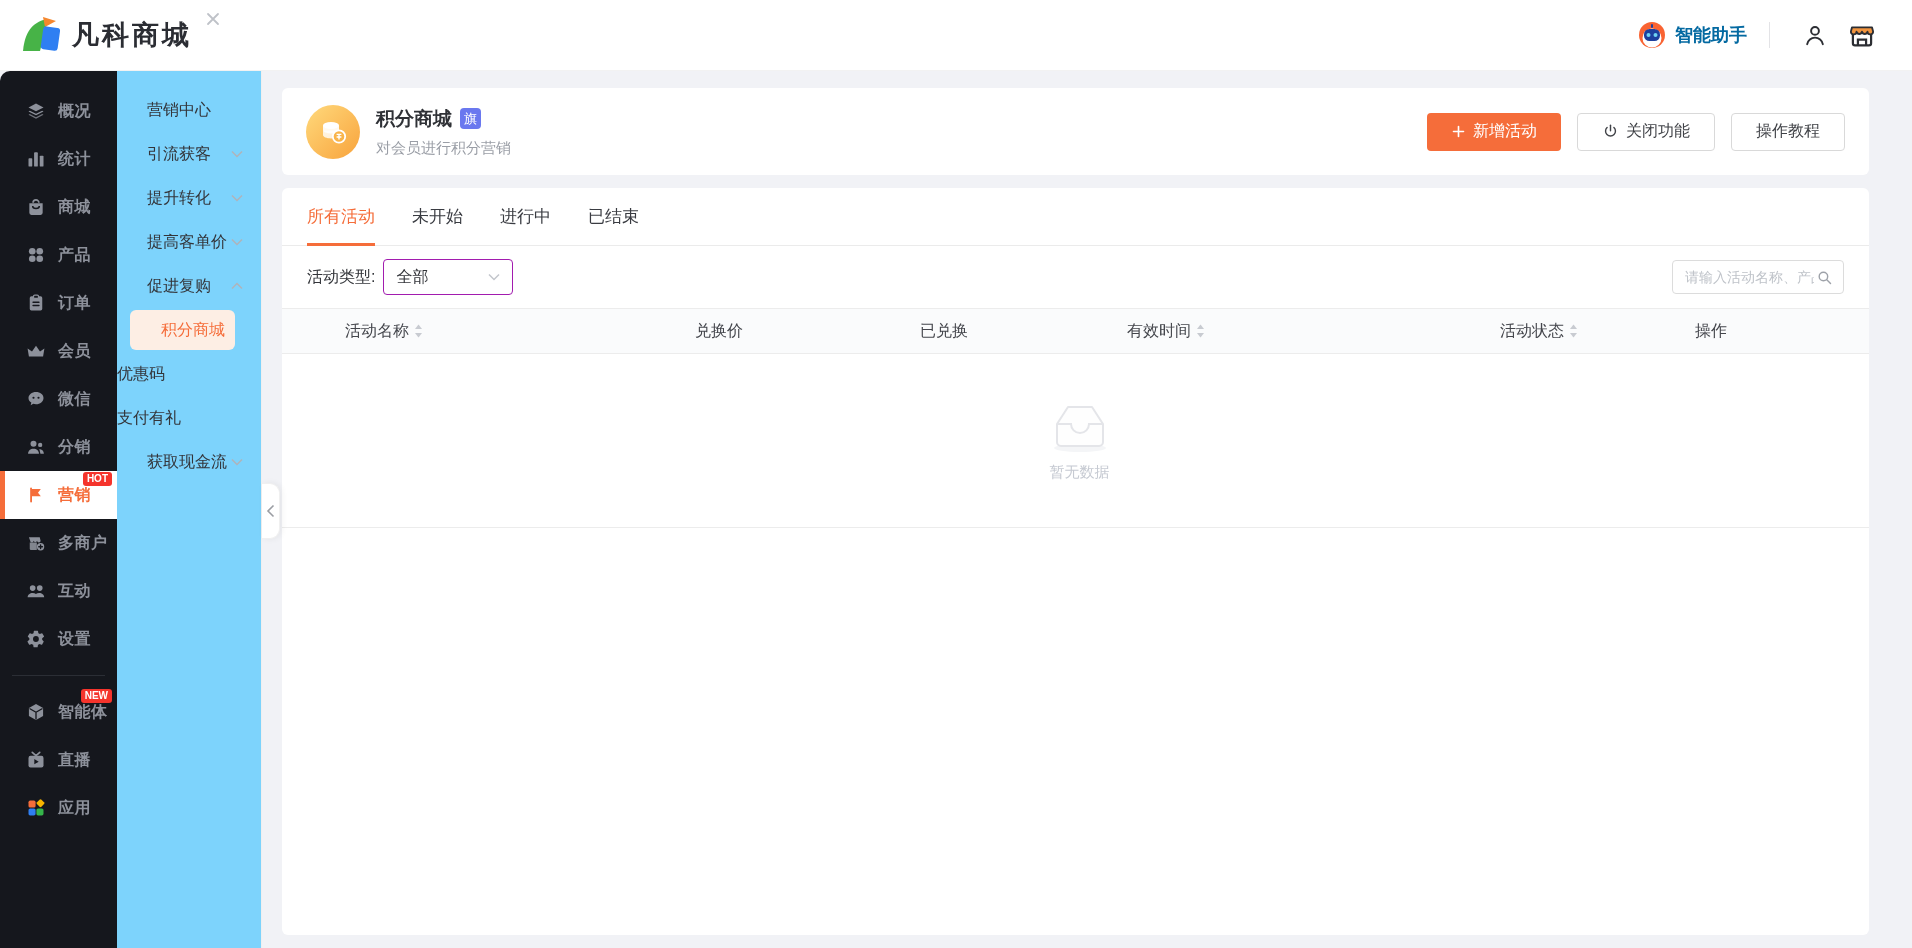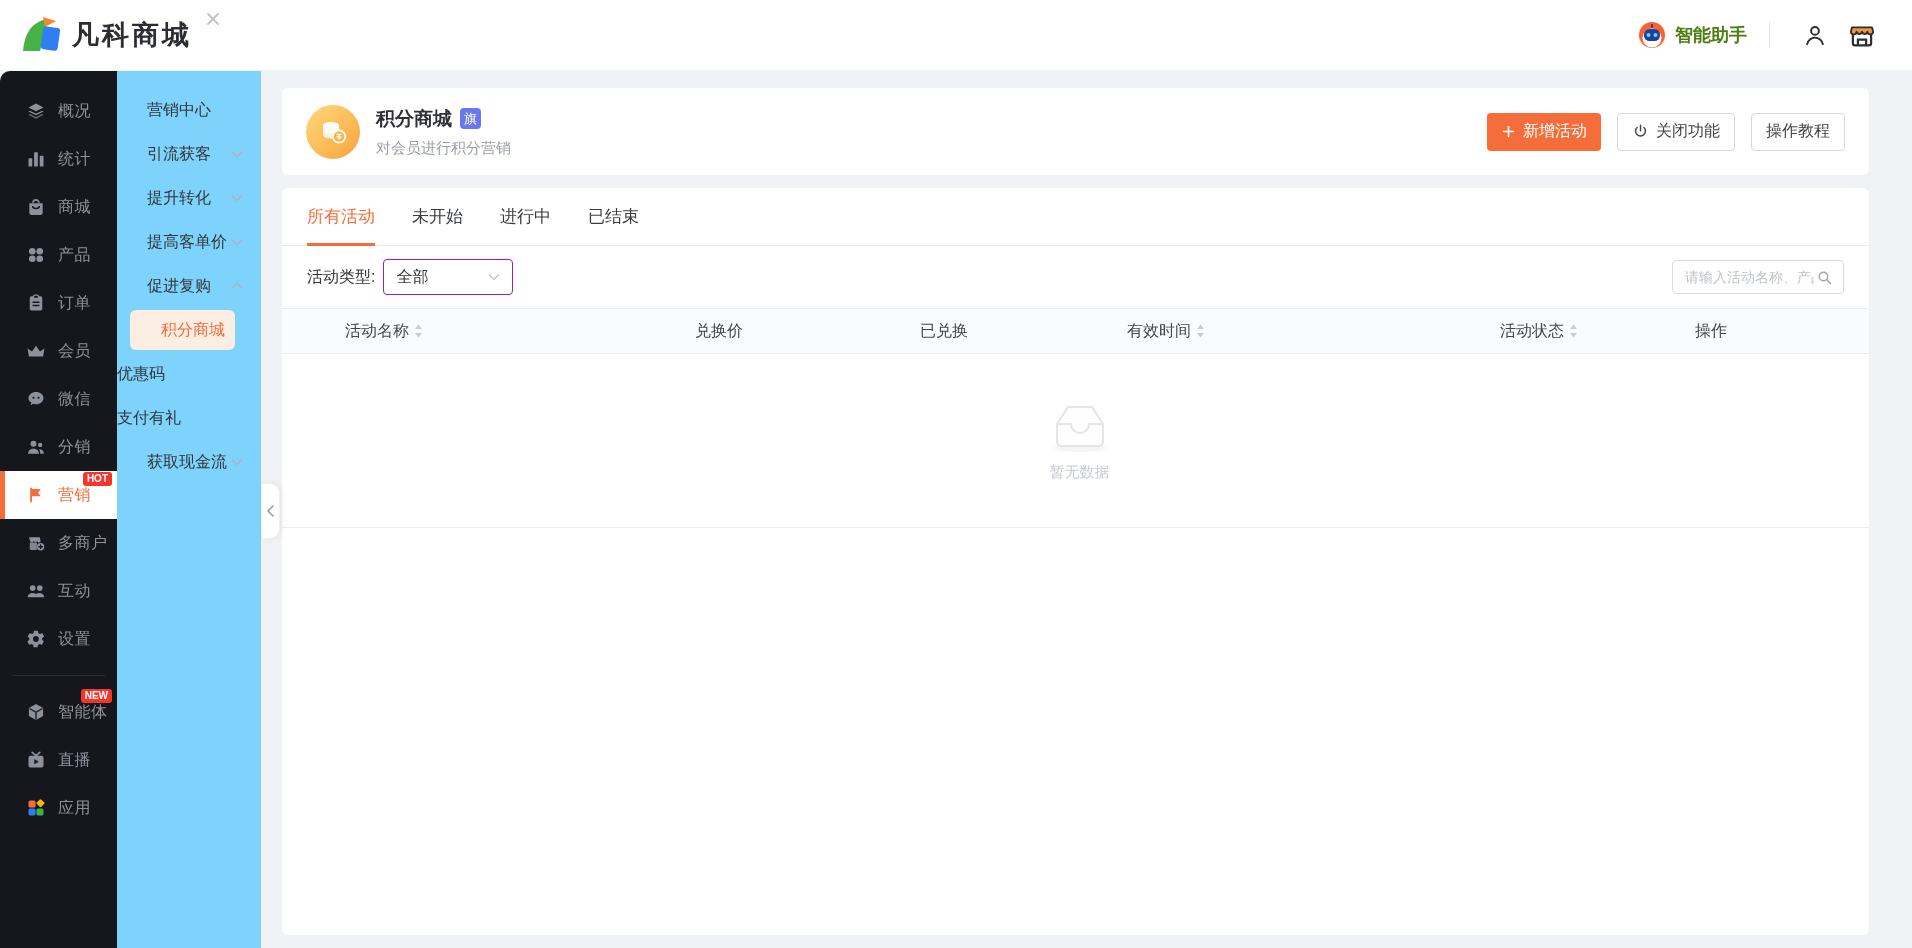--- a/index.html
+++ b/index.html
@@ -12,28 +12,28 @@
   .banner{position:relative;margin-left:48px;height:44px;border-radius:22px;background:linear-gradient(90deg,#ff9240,#ff4a1f);display:flex;align-items:center;padding:0 10px 0 46px;box-shadow:0 3px 8px rgba(255,90,40,.25);}
   .banner-coin{position:absolute;left:-4px;bottom:-4px;width:30px;height:30px;border-radius:50%;background:radial-gradient(circle at 35% 35%,#ffe9a8,#f6b21e);border:2px solid #fff0c2;box-sizing:border-box;}
   .banner-coin::after{content:"";position:absolute;left:6px;top:6px;width:14px;height:14px;border-radius:50%;border:2px solid #e89a00;box-sizing:border-box;}
   .banner-lead{color:#fff;font-weight:700;font-size:18px;}
   .banner-strong{color:#fff;font-weight:700;font-size:21px;margin-left:2px;}
   .banner-medal{position:absolute;right:122px;top:-12px;transform:rotate(14deg);}
   .banner-btn{margin-left:14px;height:33px;padding:0 16px;border-radius:17px;background:#e63a20;border:2px solid #ffe9b0;color:#ffee9e;font-weight:700;font-size:18px;display:flex;align-items:center;box-sizing:border-box;cursor:pointer;}
   .banner-close{margin-left:14px;align-self:flex-start;margin-top:12px;cursor:pointer;display:flex;}
   .top-right{margin-left:auto;margin-right:26px;display:flex;align-items:center;}
   .assistant{display:flex;align-items:center;gap:8px;cursor:pointer;}
-  .assistant-label{font-size:18px;font-weight:700;color:#4d7c0f;}
+  .assistant-label{font-size:18px;font-weight:700;color:#0369a1;}
   .top-divider{width:1px;height:26px;background:#e3e3e6;margin:0 22px;}
   .top-ic{display:flex;align-items:center;cursor:pointer;margin:0 10px;}
 
   
   .sidenav{position:absolute;top:71px;left:0;bottom:0;width:117px;background:#15171d;border-top-left-radius:10px;padding-top:16px;box-sizing:border-box;}
   .snav{position:relative;height:48px;display:flex;align-items:center;padding-left:26px;gap:12px;color:#8d919b;font-size:16px;cursor:pointer;}
-  .snav .lbl{letter-spacing:.5px;}
+  .snav .lbl{letter-spacing:.5px;font-weight:bold;}
   .snav.active{background:#fff;color:#f56d3a;}
   .snav.active::before{content:"";position:absolute;left:0;top:0;bottom:0;width:5px;background:#f56d3a;}
   .nav-badge{position:absolute;top:1px;right:5px;background:#f5342c;color:#fff;font-size:10px;font-weight:700;padding:1px 4px;border-radius:3px;line-height:12px;}
   .snav-divider{height:1px;background:#2b2e35;margin:12px 12px;}
   .nav-ic{width:20px;height:20px;flex:none;}
 
   
   .submenu{position:absolute;top:71px;left:117px;bottom:0;width:145px;background:#7dd3fc;border-right:1px solid #efefef;padding-top:17px;box-sizing:border-box;}
   .m-item{height:44px;display:flex;align-items:center;justify-content:space-between;padding:0 18px 0 30px;font-size:16px;color:#33353a;cursor:pointer;}
   .m-child{height:44px;display:flex;align-items:center;font-size:16px;color:#33353a;cursor:pointer;}
@@ -43,21 +43,21 @@
   
   .main{position:absolute;top:71px;left:262px;right:0;bottom:0;}
   .card{background:#fff;border-radius:6px;}
   .head-card{margin:17px 43px 0 20px;height:87px;display:flex;align-items:center;padding:0 24px;box-sizing:border-box;}
   .coin-badge{width:54px;height:54px;border-radius:50%;background:linear-gradient(135deg,#ffd97c,#f8a33c);display:flex;align-items:center;justify-content:center;margin-right:16px;flex:none;}
   .title-row{display:flex;align-items:center;gap:8px;}
   .page-title{font-size:19px;font-weight:700;color:#2f3136;}
   .title-badge{width:21px;height:21px;border-radius:4px;background:#6a78ef;color:#fff;font-size:13px;display:flex;align-items:center;justify-content:center;}
   .page-subtitle{margin-top:7px;font-size:15px;color:#9a9ea6;}
   .head-actions{margin-left:auto;display:flex;gap:16px;}
-  .btn{height:38px;border-radius:4px;font-size:16px;display:flex;align-items:center;gap:7px;padding:0 14px;box-sizing:border-box;cursor:pointer;}
+  .btn{height:38px;border-radius:4px;font-size:16px;display:flex;align-items:center;gap:7px;padding:0 24px;box-sizing:border-box;cursor:pointer;}
   .btn-primary{background:#f56d3a;color:#fff;}
   .btn-default{background:#fff;border:1px solid #d9d9d9;color:#404247;}
 
   .body-card{margin:13px 43px 3px 20px;height:747px;box-sizing:border-box;position:relative;}
   .tabs{display:flex;gap:37px;padding:0 25px;height:57px;align-items:stretch;border-bottom:1px solid #ebebeb;}
   .tab{position:relative;display:flex;align-items:center;font-size:17px;color:#3a3c42;cursor:pointer;}
   .tab.active{color:#f56d3a;}
   .tab.active::after{content:"";position:absolute;left:0;right:0;bottom:-1px;height:3px;background:#f56d3a;}
   .filter-row{display:flex;align-items:center;padding:13px 25px;}
   .filter-label{font-size:16px;color:#33353a;}

